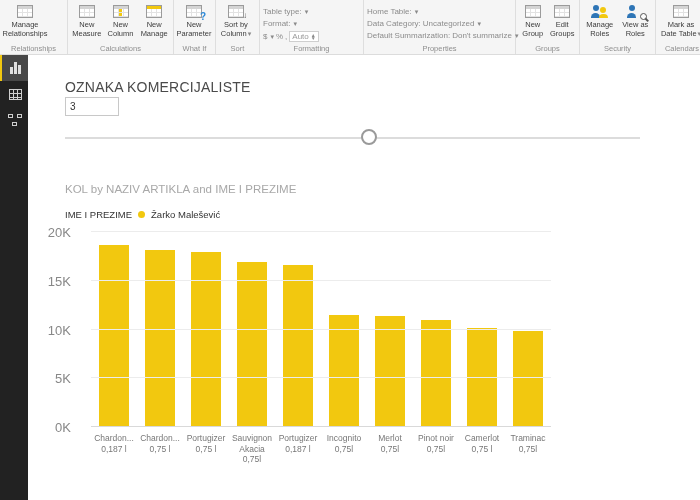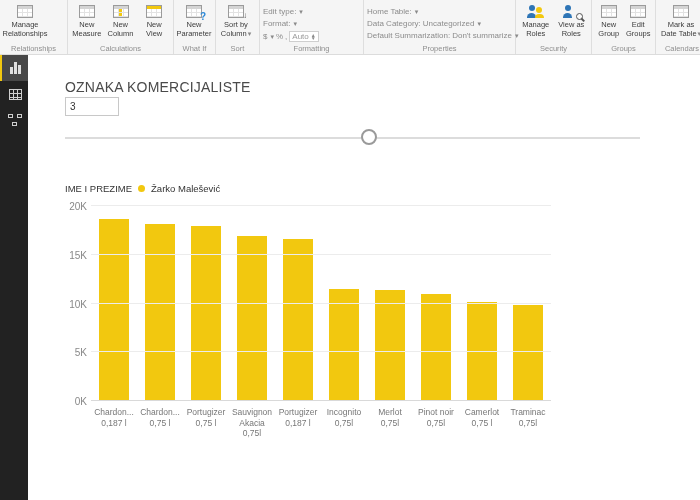--- a/index.html
+++ b/index.html
@@ -71,21 +71,21 @@
   .slider-handle { position:absolute; left:calc(53% - 9px); top:-8px; width:16px; height:16px;
                    border:2px solid #9a9a9a; border-radius:50%; background:#fff; cursor:grab; }
 
   .chart { position:absolute; left:37px; top:128px; width:500px; }
   .chart-title { font-size:11.5px; color:#a8a8a8; margin-bottom:14px; }
   .legend { display:flex; align-items:center; gap:6px; font-size:9.5px; color:#333; margin-bottom:12px; }
   .legend-swatch { width:7px; height:7px; border-radius:50%; background:#f2c80f; display:inline-block; }
 
   .plot-wrap { display:flex; }
   .y-axis { position:relative; width:26px; height:195px; flex:0 0 auto; }
-  .ytick { position:absolute; right:4px; transform:translateY(50%); font-size:10px; color:#888; }
+  .ytick { position:absolute; right:20px; transform:translateY(50%); font-size:13px; color:#888; }
   .plot-area { position:relative; width:460px; height:195px; }
   .gridline { position:absolute; left:0; right:0; height:1px; background:#ececec; }
   .gridline.axisline { background:#d9d9d9; }
   .bars { position:absolute; left:0; right:0; top:0; bottom:0; display:flex; align-items:flex-end; }
   .bar-slot { width:46px; height:100%; display:flex; align-items:flex-end; justify-content:center; }
   .bar { width:30px; background:#f2c80f; }
   .x-axis-labels { display:flex; margin-left:26px; width:460px; margin-top:6px; }
   .x-label { width:46px; text-align:center; font-size:8.5px; color:#777; line-height:1.25; }
 </style>
 </head>
@@ -112,21 +112,21 @@
           <span>New Measure</span>
         </div>
         <div class="big-btn">
           <span class="icon grid">
               <span class="colbar"></span>
             </span>
           <span>New Column</span>
         </div>
         <div class="big-btn">
           <span class="icon grid hdr-y"></span>
-          <span>New View</span>
+          <span>New Manage</span>
         </div>
       </div>
       <div class="rgroup-label">Calculations</div>
     </div>
 
     <div class="rgroup" style="width:42px">
       <div class="rgroup-content">
         <div class="big-btn">
           <span class="icon grid">
               <span class="qmark">?</span>
@@ -146,21 +146,21 @@
           <span><span>Sort by Column</span><span class="caret"></span></span>
         </div>
       </div>
       <div class="rgroup-label">Sort</div>
     </div>
 
     <div class="rgroup" style="width:104px">
       <div class="rgroup-content">
         <div class="stack">
           <div class="frow">
-            <span>Edit type:</span>
+            <span>Table type:</span>
             <span class="caret"></span>
           </div>
           <div class="frow">
             <span>Format:</span>
             <span class="caret"></span>
           </div>
           <div class="frow">
             <span>$</span>
             <span class="caret"></span>
             <span>%</span>
@@ -193,20 +193,34 @@
           <div class="frow">
             <span>Default Summarization:</span>
             <span>Don't summarize</span>
             <span class="caret"></span>
           </div>
         </div>
       </div>
       <div class="rgroup-label">Properties</div>
     </div>
 
+    <div class="rgroup" style="width:64px">
+      <div class="rgroup-content">
+        <div class="big-btn">
+          <span class="icon grid"></span>
+          <span>New Group</span>
+        </div>
+        <div class="big-btn">
+          <span class="icon grid"></span>
+          <span>Edit Groups</span>
+        </div>
+      </div>
+      <div class="rgroup-label">Groups</div>
+    </div>
+
     <div class="rgroup" style="width:76px">
       <div class="rgroup-content">
         <div class="big-btn">
           <span class="person-icon">
             <span class="head-b"></span>
               <span class="head-y"></span>
               <span class="body-b"></span>
               <span class="body-y"></span>
           </span>
           <span>Manage Roles</span>
@@ -216,34 +230,20 @@
             <span class="head-b"></span>
               <span class="body-b"></span>
               <span class="mag"></span>
           </span>
           <span>View as Roles</span>
         </div>
       </div>
       <div class="rgroup-label">Security</div>
     </div>
 
-    <div class="rgroup" style="width:64px">
-      <div class="rgroup-content">
-        <div class="big-btn">
-          <span class="icon grid"></span>
-          <span>New Group</span>
-        </div>
-        <div class="big-btn">
-          <span class="icon grid"></span>
-          <span>Edit Groups</span>
-        </div>
-      </div>
-      <div class="rgroup-label">Groups</div>
-    </div>
-
     <div class="rgroup" style="width:52px; border-right:none">
       <div class="rgroup-content">
         <div class="big-btn wide">
           <span class="icon grid"></span>
           <span><span>Mark as Date Table</span><span class="caret"></span></span>
         </div>
       </div>
       <div class="rgroup-label">Calendars</div>
     </div>
 
@@ -272,20 +272,21 @@
   <div class="canvas">
 
     <div class="slicer-title">OZNAKA KOMERCIJALISTE</div>
     <input class="slicer-input" value="3" style="">
 
     <div class="slider-track">
       <div class="slider-handle"></div>
     </div>
 
     <div class="chart">
+      <div class="chart-title">KOL by NAZIV ARTIKLA and IME I PREZIME</div>
       <div class="legend">
         <span>IME I PREZIME</span>
         <span class="legend-swatch" style="background: rgb(242, 200, 15);"></span>
         <span>Žarko Malešević</span>
       </div>
       <div class="plot-wrap">
         <div class="y-axis">
             <div class="ytick" style="bottom: 0%;">0K</div>
             <div class="ytick" style="bottom: 25%;">5K</div>
             <div class="ytick" style="bottom: 50%;">10K</div>

